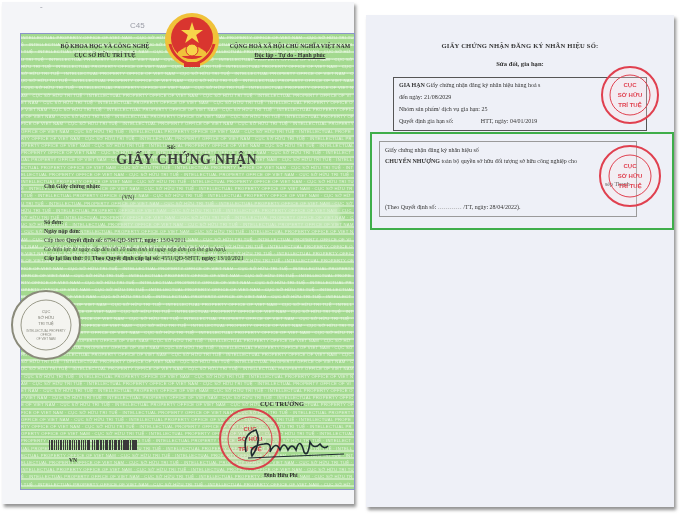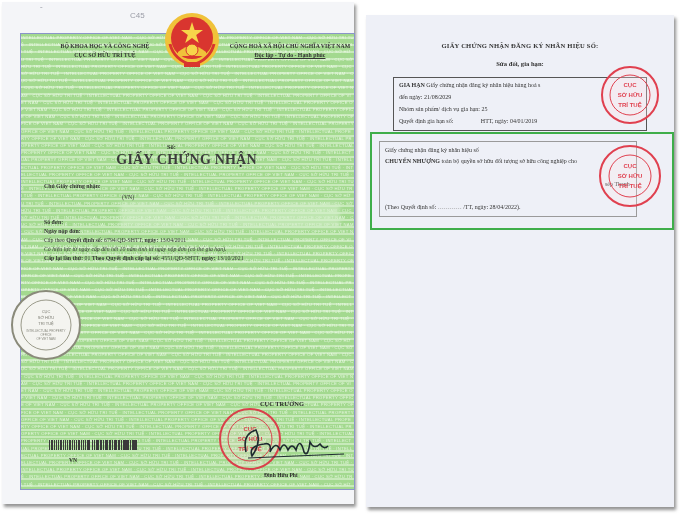--- a/index.html
+++ b/index.html
@@ -108,21 +108,21 @@
     border:1px solid #9a9a9a;
   }
   .box2 .line { position:absolute; left:5px; font-size:6px; color:#333; white-space:nowrap; }
   .stamp-r { position:absolute; z-index:5; }
 </style>
 </head>
 <body>
 
 <div class="page-left">
   <span class="scribble" style="left:38px;top:3px;">ˇ</span>
-  <span class="scribble" style="left:128px;top:9px;">C45</span>
+  <span class="scribble" style="left:128px;top:19px;">C45</span>
 
   <div class="cert">
     <div class="watermark"></div>
     <div class="watermark-text" id="wm">INTELLECTUAL PROPERTY OFFICE OF VIET NAM · CỤC SỞ HỮU TRÍ TUỆ · INTELLECTUAL PROPERTY OFFICE OF VIET NAM · CỤC SỞ HỮU TRÍ TUỆ · INTELLECTUAL PROPERTY OFFICE OF VIET NAM · CỤC SỞ HỮU TRÍ TUỆ · INTELLECTUAL PROPERTY OFFICE OF VIET NAM · CỤC SỞ HỮU TRÍ TUỆ · INTELLECTUAL PROPERTY OFFICE OF VIET NAM · CỤC SỞ HỮU TRÍ TUỆ · INTELLECTUAL PROPERTY OFFICE OF VIET NAM · CỤC SỞ HỮU TRÍ TUỆ · INTELLECTUAL PROPERTY OFFICE OF VIET NAM · CỤC SỞ HỮU TRÍ TUỆ · INTELLECTUAL PROPERTY OFFICE OF VIET NAM · CỤC SỞ HỮU TRÍ TUỆ · INTELLECTUAL PROPERTY OFFICE OF VIET NAM · CỤC SỞ HỮU TRÍ TUỆ · INTELLECTUAL PROPERTY OFFICE OF VIET NAM · CỤC SỞ HỮU TRÍ TUỆ · INTELLECTUAL PROPERTY OFFICE OF VIET NAM · CỤC SỞ HỮU TRÍ TUỆ · INTELLECTUAL PROPERTY OFFICE OF VIET NAM · CỤC SỞ HỮU TRÍ TUỆ · INTELLECTUAL PROPERTY OFFICE OF VIET NAM · CỤC SỞ HỮU TRÍ TUỆ · INTELLECTUAL PROPERTY OFFICE OF VIET NAM · CỤC SỞ HỮU TRÍ TUỆ · INTELLECTUAL PROPERTY OFFICE OF VIET NAM · CỤC SỞ HỮU TRÍ TUỆ · INTELLECTUAL PROPERTY OFFICE OF VIET NAM · CỤC SỞ HỮU TRÍ TUỆ · INTELLECTUAL PROPERTY OFFICE OF VIET NAM · CỤC SỞ HỮU TRÍ TUỆ · INTELLECTUAL PROPERTY OFFICE OF VIET NAM · CỤC SỞ HỮU TRÍ TUỆ · INTELLECTUAL PROPERTY OFFICE OF VIET NAM · CỤC SỞ HỮU TRÍ TUỆ · INTELLECTUAL PROPERTY OFFICE OF VIET NAM · CỤC SỞ HỮU TRÍ TUỆ · INTELLECTUAL PROPERTY OFFICE OF VIET NAM · CỤC SỞ HỮU TRÍ TUỆ · INTELLECTUAL PROPERTY OFFICE OF VIET NAM · CỤC SỞ HỮU TRÍ TUỆ · INTELLECTUAL PROPERTY OFFICE OF VIET NAM · CỤC SỞ HỮU TRÍ TUỆ · INTELLECTUAL PROPERTY OFFICE OF VIET NAM · CỤC SỞ HỮU TRÍ TUỆ · INTELLECTUAL PROPERTY OFFICE OF VIET NAM · CỤC SỞ HỮU TRÍ TUỆ · INTELLECTUAL PROPERTY OFFICE OF VIET NAM · CỤC SỞ HỮU TRÍ TUỆ · INTELLECTUAL PROPERTY OFFICE OF VIET NAM · CỤC SỞ HỮU TRÍ TUỆ · INTELLECTUAL PROPERTY OFFICE OF VIET NAM · CỤC SỞ HỮU TRÍ TUỆ · INTELLECTUAL PROPERTY OFFICE OF VIET NAM · CỤC SỞ HỮU TRÍ TUỆ · INTELLECTUAL PROPERTY OFFICE OF VIET NAM · CỤC SỞ HỮU TRÍ TUỆ · INTELLECTUAL PROPERTY OFFICE OF VIET NAM · CỤC SỞ HỮU TRÍ TUỆ · INTELLECTUAL PROPERTY OFFICE OF VIET NAM · CỤC SỞ HỮU TRÍ TUỆ · INTELLECTUAL PROPERTY OFFICE OF VIET NAM · CỤC SỞ HỮU TRÍ TUỆ · INTELLECTUAL PROPERTY OFFICE OF VIET NAM · CỤC SỞ HỮU TRÍ TUỆ · INTELLECTUAL PROPERTY OFFICE OF VIET NAM · CỤC SỞ HỮU TRÍ TUỆ · INTELLECTUAL PROPERTY OFFICE OF VIET NAM · CỤC SỞ HỮU TRÍ TUỆ · INTELLECTUAL PROPERTY OFFICE OF VIET NAM · CỤC SỞ HỮU TRÍ TUỆ · INTELLECTUAL PROPERTY OFFICE OF VIET NAM · CỤC SỞ HỮU TRÍ TUỆ · INTELLECTUAL PROPERTY OFFICE OF VIET NAM · CỤC SỞ HỮU TRÍ TUỆ · INTELLECTUAL PROPERTY OFFICE OF VIET NAM · CỤC SỞ HỮU TRÍ TUỆ · INTELLECTUAL PROPERTY OFFICE OF VIET NAM · CỤC SỞ HỮU TRÍ TUỆ · INTELLECTUAL PROPERTY OFFICE OF VIET NAM · CỤC SỞ HỮU TRÍ TUỆ · INTELLECTUAL PROPERTY OFFICE OF VIET NAM · CỤC SỞ HỮU TRÍ TUỆ · INTELLECTUAL PROPERTY OFFICE OF VIET NAM · CỤC SỞ HỮU TRÍ TUỆ · INTELLECTUAL PROPERTY OFFICE OF VIET NAM · CỤC SỞ HỮU TRÍ TUỆ · INTELLECTUAL PROPERTY OFFICE OF VIET NAM · CỤC SỞ HỮU TRÍ TUỆ · INTELLECTUAL PROPERTY OFFICE OF VIET NAM · CỤC SỞ HỮU TRÍ TUỆ · INTELLECTUAL PROPERTY OFFICE OF VIET NAM · CỤC SỞ HỮU TRÍ TUỆ · INTELLECTUAL PROPERTY OFFICE OF VIET NAM · CỤC SỞ HỮU TRÍ TUỆ · INTELLECTUAL PROPERTY OFFICE OF VIET NAM · CỤC SỞ HỮU TRÍ TUỆ · INTELLECTUAL PROPERTY OFFICE OF VIET NAM · CỤC SỞ HỮU TRÍ TUỆ · INTELLECTUAL PROPERTY OFFICE OF VIET NAM · CỤC SỞ HỮU TRÍ TUỆ · INTELLECTUAL PROPERTY OFFICE OF VIET NAM · CỤC SỞ HỮU TRÍ TUỆ · INTELLECTUAL PROPERTY OFFICE OF VIET NAM · CỤC SỞ HỮU TRÍ TUỆ · INTELLECTUAL PROPERTY OFFICE OF VIET NAM · CỤC SỞ HỮU TRÍ TUỆ · INTELLECTUAL PROPERTY OFFICE OF VIET NAM · CỤC SỞ HỮU TRÍ TUỆ · INTELLECTUAL PROPERTY OFFICE OF VIET NAM · CỤC SỞ HỮU TRÍ TUỆ · INTELLECTUAL PROPERTY OFFICE OF VIET NAM · CỤC SỞ HỮU TRÍ TUỆ · INTELLECTUAL PROPERTY OFFICE OF VIET NAM · CỤC SỞ HỮU TRÍ TUỆ · INTELLECTUAL PROPERTY OFFICE OF VIET NAM · CỤC SỞ HỮU TRÍ TUỆ · INTELLECTUAL PROPERTY OFFICE OF VIET NAM · CỤC SỞ HỮU TRÍ TUỆ · INTELLECTUAL PROPERTY OFFICE OF VIET NAM · CỤC SỞ HỮU TRÍ TUỆ · INTELLECTUAL PROPERTY OFFICE OF VIET NAM · CỤC SỞ HỮU TRÍ TUỆ · INTELLECTUAL PROPERTY OFFICE OF VIET NAM · CỤC SỞ HỮU TRÍ TUỆ · INTELLECTUAL PROPERTY OFFICE OF VIET NAM · CỤC SỞ HỮU TRÍ TUỆ · INTELLECTUAL PROPERTY OFFICE OF VIET NAM · CỤC SỞ HỮU TRÍ TUỆ · INTELLECTUAL PROPERTY OFFICE OF VIET NAM · CỤC SỞ HỮU TRÍ TUỆ · INTELLECTUAL PROPERTY OFFICE OF VIET NAM · CỤC SỞ HỮU TRÍ TUỆ · INTELLECTUAL PROPERTY OFFICE OF VIET NAM · CỤC SỞ HỮU TRÍ TUỆ · INTELLECTUAL PROPERTY OFFICE OF VIET NAM · CỤC SỞ HỮU TRÍ TUỆ · INTELLECTUAL PROPERTY OFFICE OF VIET NAM · CỤC SỞ HỮU TRÍ TUỆ · INTELLECTUAL PROPERTY OFFICE OF VIET NAM · CỤC SỞ HỮU TRÍ TUỆ · INTELLECTUAL PROPERTY OFFICE OF VIET NAM · CỤC SỞ HỮU TRÍ TUỆ · INTELLECTUAL PROPERTY OFFICE OF VIET NAM · CỤC SỞ HỮU TRÍ TUỆ · INTELLECTUAL PROPERTY OFFICE OF VIET NAM · CỤC SỞ HỮU TRÍ TUỆ · INTELLECTUAL PROPERTY OFFICE OF VIET NAM · CỤC SỞ HỮU TRÍ TUỆ · INTELLECTUAL PROPERTY OFFICE OF VIET NAM · CỤC SỞ HỮU TRÍ TUỆ · INTELLECTUAL PROPERTY OFFICE OF VIET NAM · CỤC SỞ HỮU TRÍ TUỆ · INTELLECTUAL PROPERTY OFFICE OF VIET NAM · CỤC SỞ HỮU TRÍ TUỆ · INTELLECTUAL PROPERTY OFFICE OF VIET NAM · CỤC SỞ HỮU TRÍ TUỆ · INTELLECTUAL PROPERTY OFFICE OF VIET NAM · CỤC SỞ HỮU TRÍ TUỆ · INTELLECTUAL PROPERTY OFFICE OF VIET NAM · CỤC SỞ HỮU TRÍ TUỆ · INTELLECTUAL PROPERTY OFFICE OF VIET NAM · CỤC SỞ HỮU TRÍ TUỆ · INTELLECTUAL PROPERTY OFFICE OF VIET NAM · CỤC SỞ HỮU TRÍ TUỆ · INTELLECTUAL PROPERTY OFFICE OF VIET NAM · CỤC SỞ HỮU TRÍ TUỆ · INTELLECTUAL PROPERTY OFFICE OF VIET NAM · CỤC SỞ HỮU TRÍ TUỆ · INTELLECTUAL PROPERTY OFFICE OF VIET NAM · CỤC SỞ HỮU TRÍ TUỆ · INTELLECTUAL PROPERTY OFFICE OF VIET NAM · CỤC SỞ HỮU TRÍ TUỆ · INTELLECTUAL PROPERTY OFFICE OF VIET NAM · CỤC SỞ HỮU TRÍ TUỆ · INTELLECTUAL PROPERTY OFFICE OF VIET NAM · CỤC SỞ HỮU TRÍ TUỆ · INTELLECTUAL PROPERTY OFFICE OF VIET NAM · CỤC SỞ HỮU TRÍ TUỆ · INTELLECTUAL PROPERTY OFFICE OF VIET NAM · CỤC SỞ HỮU TRÍ TUỆ · INTELLECTUAL PROPERTY OFFICE OF VIET NAM · CỤC SỞ HỮU TRÍ TUỆ · INTELLECTUAL PROPERTY OFFICE OF VIET NAM · CỤC SỞ HỮU TRÍ TUỆ · INTELLECTUAL PROPERTY OFFICE OF VIET NAM · CỤC SỞ HỮU TRÍ TUỆ · INTELLECTUAL PROPERTY OFFICE OF VIET NAM · CỤC SỞ HỮU TRÍ TUỆ · INTELLECTUAL PROPERTY OFFICE OF VIET NAM · CỤC SỞ HỮU TRÍ TUỆ · INTELLECTUAL PROPERTY OFFICE OF VIET NAM · CỤC SỞ HỮU TRÍ TUỆ · INTELLECTUAL PROPERTY OFFICE OF VIET NAM · CỤC SỞ HỮU TRÍ TUỆ · INTELLECTUAL PROPERTY OFFICE OF VIET NAM · CỤC SỞ HỮU TRÍ TUỆ · INTELLECTUAL PROPERTY OFFICE OF VIET NAM · CỤC SỞ HỮU TRÍ TUỆ · INTELLECTUAL PROPERTY OFFICE OF VIET NAM · CỤC SỞ HỮU TRÍ TUỆ · INTELLECTUAL PROPERTY OFFICE OF VIET NAM · CỤC SỞ HỮU TRÍ TUỆ · INTELLECTUAL PROPERTY OFFICE OF VIET NAM · CỤC SỞ HỮU TRÍ TUỆ · INTELLECTUAL PROPERTY OFFICE OF VIET NAM · CỤC SỞ HỮU TRÍ TUỆ · INTELLECTUAL PROPERTY OFFICE OF VIET NAM · CỤC SỞ HỮU TRÍ TUỆ · INTELLECTUAL PROPERTY OFFICE OF VIET NAM · CỤC SỞ HỮU TRÍ TUỆ · INTELLECTUAL PROPERTY OFFICE OF VIET NAM · CỤC SỞ HỮU TRÍ TUỆ · INTELLECTUAL PROPERTY OFFICE OF VIET NAM · CỤC SỞ HỮU TRÍ TUỆ · INTELLECTUAL PROPERTY OFFICE OF VIET NAM · CỤC SỞ HỮU TRÍ TUỆ · INTELLECTUAL PROPERTY OFFICE OF VIET NAM · CỤC SỞ HỮU TRÍ TUỆ · INTELLECTUAL PROPERTY OFFICE OF VIET NAM · CỤC SỞ HỮU TRÍ TUỆ · INTELLECTUAL PROPERTY OFFICE OF VIET NAM · CỤC SỞ HỮU TRÍ TUỆ · INTELLECTUAL PROPERTY OFFICE OF VIET NAM · CỤC SỞ HỮU TRÍ TUỆ · INTELLECTUAL PROPERTY OFFICE OF VIET NAM · CỤC SỞ HỮU TRÍ TUỆ · INTELLECTUAL PROPERTY OFFICE OF VIET NAM · CỤC SỞ HỮU TRÍ TUỆ · INTELLECTUAL PROPERTY OFFICE OF VIET NAM · CỤC SỞ HỮU TRÍ TUỆ · INTELLECTUAL PROPERTY OFFICE OF VIET NAM · CỤC SỞ HỮU TRÍ TUỆ · INTELLECTUAL PROPERTY OFFICE OF VIET NAM · CỤC SỞ HỮU TRÍ TUỆ · INTELLECTUAL PROPERTY OFFICE OF VIET NAM · CỤC SỞ HỮU TRÍ TUỆ · INTELLECTUAL PROPERTY OFFICE OF VIET NAM · CỤC SỞ HỮU TRÍ TUỆ · INTELLECTUAL PROPERTY OFFICE OF VIET NAM · CỤC SỞ HỮU TRÍ TUỆ · INTELLECTUAL PROPERTY OFFICE OF VIET NAM · CỤC SỞ HỮU TRÍ TUỆ · INTELLECTUAL PROPERTY OFFICE OF VIET NAM · CỤC SỞ HỮU TRÍ TUỆ · INTELLECTUAL PROPERTY OFFICE OF VIET NAM · CỤC SỞ HỮU TRÍ TUỆ · INTELLECTUAL PROPERTY OFFICE OF VIET NAM · CỤC SỞ HỮU TRÍ TUỆ · INTELLECTUAL PROPERTY OFFICE OF VIET NAM · CỤC SỞ HỮU TRÍ TUỆ · INTELLECTUAL PROPERTY OFFICE OF VIET NAM · CỤC SỞ HỮU TRÍ TUỆ · INTELLECTUAL PROPERTY OFFICE OF VIET NAM · CỤC SỞ HỮU TRÍ TUỆ · INTELLECTUAL PROPERTY OFFICE OF VIET NAM · CỤC SỞ HỮU TRÍ TUỆ · INTELLECTUAL PROPERTY OFFICE OF VIET NAM · CỤC SỞ HỮU TRÍ TUỆ · INTELLECTUAL PROPERTY OFFICE OF VIET NAM · CỤC SỞ HỮU TRÍ TUỆ · INTELLECTUAL PROPERTY OFFICE OF VIET NAM · CỤC SỞ HỮU TRÍ TUỆ · INTELLECTUAL PROPERTY OFFICE OF VIET NAM · CỤC SỞ HỮU TRÍ TUỆ · INTELLECTUAL PROPERTY OFFICE OF VIET NAM · CỤC SỞ HỮU TRÍ TUỆ · INTELLECTUAL PROPERTY OFFICE OF VIET NAM · CỤC SỞ HỮU TRÍ TUỆ · INTELLECTUAL PROPERTY OFFICE OF VIET NAM · CỤC SỞ HỮU TRÍ TUỆ · INTELLECTUAL PROPERTY OFFICE OF VIET NAM · CỤC SỞ HỮU TRÍ TUỆ · INTELLECTUAL PROPERTY OFFICE OF VIET NAM · CỤC SỞ HỮU TRÍ TUỆ · INTELLECTUAL PROPERTY OFFICE OF VIET NAM · CỤC SỞ HỮU TRÍ TUỆ · INTELLECTUAL PROPERTY OFFICE OF VIET NAM · CỤC SỞ HỮU TRÍ TUỆ · INTELLECTUAL PROPERTY OFFICE OF VIET NAM · CỤC SỞ HỮU TRÍ TUỆ · INTELLECTUAL PROPERTY OFFICE OF VIET NAM · CỤC SỞ HỮU TRÍ TUỆ · INTELLECTUAL PROPERTY OFFICE OF VIET NAM · CỤC SỞ HỮU TRÍ TUỆ · INTELLECTUAL PROPERTY OFFICE OF VIET NAM · CỤC SỞ HỮU TRÍ TUỆ · INTELLECTUAL PROPERTY OFFICE OF VIET NAM · CỤC SỞ HỮU TRÍ TUỆ · INTELLECTUAL PROPERTY OFFICE OF VIET NAM · CỤC SỞ HỮU TRÍ TUỆ · INTELLECTUAL PROPERTY OFFICE OF VIET NAM · CỤC SỞ HỮU TRÍ TUỆ · INTELLECTUAL PROPERTY OFFICE OF VIET NAM · CỤC SỞ HỮU TRÍ TUỆ · INTELLECTUAL PROPERTY OFFICE OF VIET NAM · CỤC SỞ HỮU TRÍ TUỆ · INTELLECTUAL PROPERTY OFFICE OF VIET NAM · CỤC SỞ HỮU TRÍ TUỆ · INTELLECTUAL PROPERTY OFFICE OF VIET NAM · CỤC SỞ HỮU TRÍ TUỆ · INTELLECTUAL PROPERTY OFFICE OF VIET NAM · CỤC SỞ HỮU TRÍ TUỆ · INTELLECTUAL PROPERTY OFFICE OF VIET NAM · CỤC SỞ HỮU TRÍ TUỆ · INTELLECTUAL PROPERTY OFFICE OF VIET NAM · CỤC SỞ HỮU TRÍ TUỆ · INTELLECTUAL PROPERTY OFFICE OF VIET NAM · CỤC SỞ HỮU TRÍ TUỆ · INTELLECTUAL PROPERTY OFFICE OF VIET NAM · CỤC SỞ HỮU TRÍ TUỆ · INTELLECTUAL PROPERTY OFFICE OF VIET NAM · CỤC SỞ HỮU TRÍ TUỆ · INTELLECTUAL PROPERTY OFFICE OF VIET NAM · CỤC SỞ HỮU TRÍ TUỆ · INTELLECTUAL PROPERTY OFFICE OF VIET NAM · CỤC SỞ HỮU TRÍ TUỆ · </div>
   </div>
 
   <svg class="emblem" viewBox="0 0 56 60">
     <circle cx="28" cy="30" r="27" fill="#f0c23a"></circle>
     <circle cx="28" cy="28" r="21" fill="#d9352f"></circle>
     <polygon points="28,12 30.6,20 39,20 32.2,25 34.8,33 28,28 21.2,33 23.8,25 17,20 25.4,20" fill="#f7d54a"></polygon>

